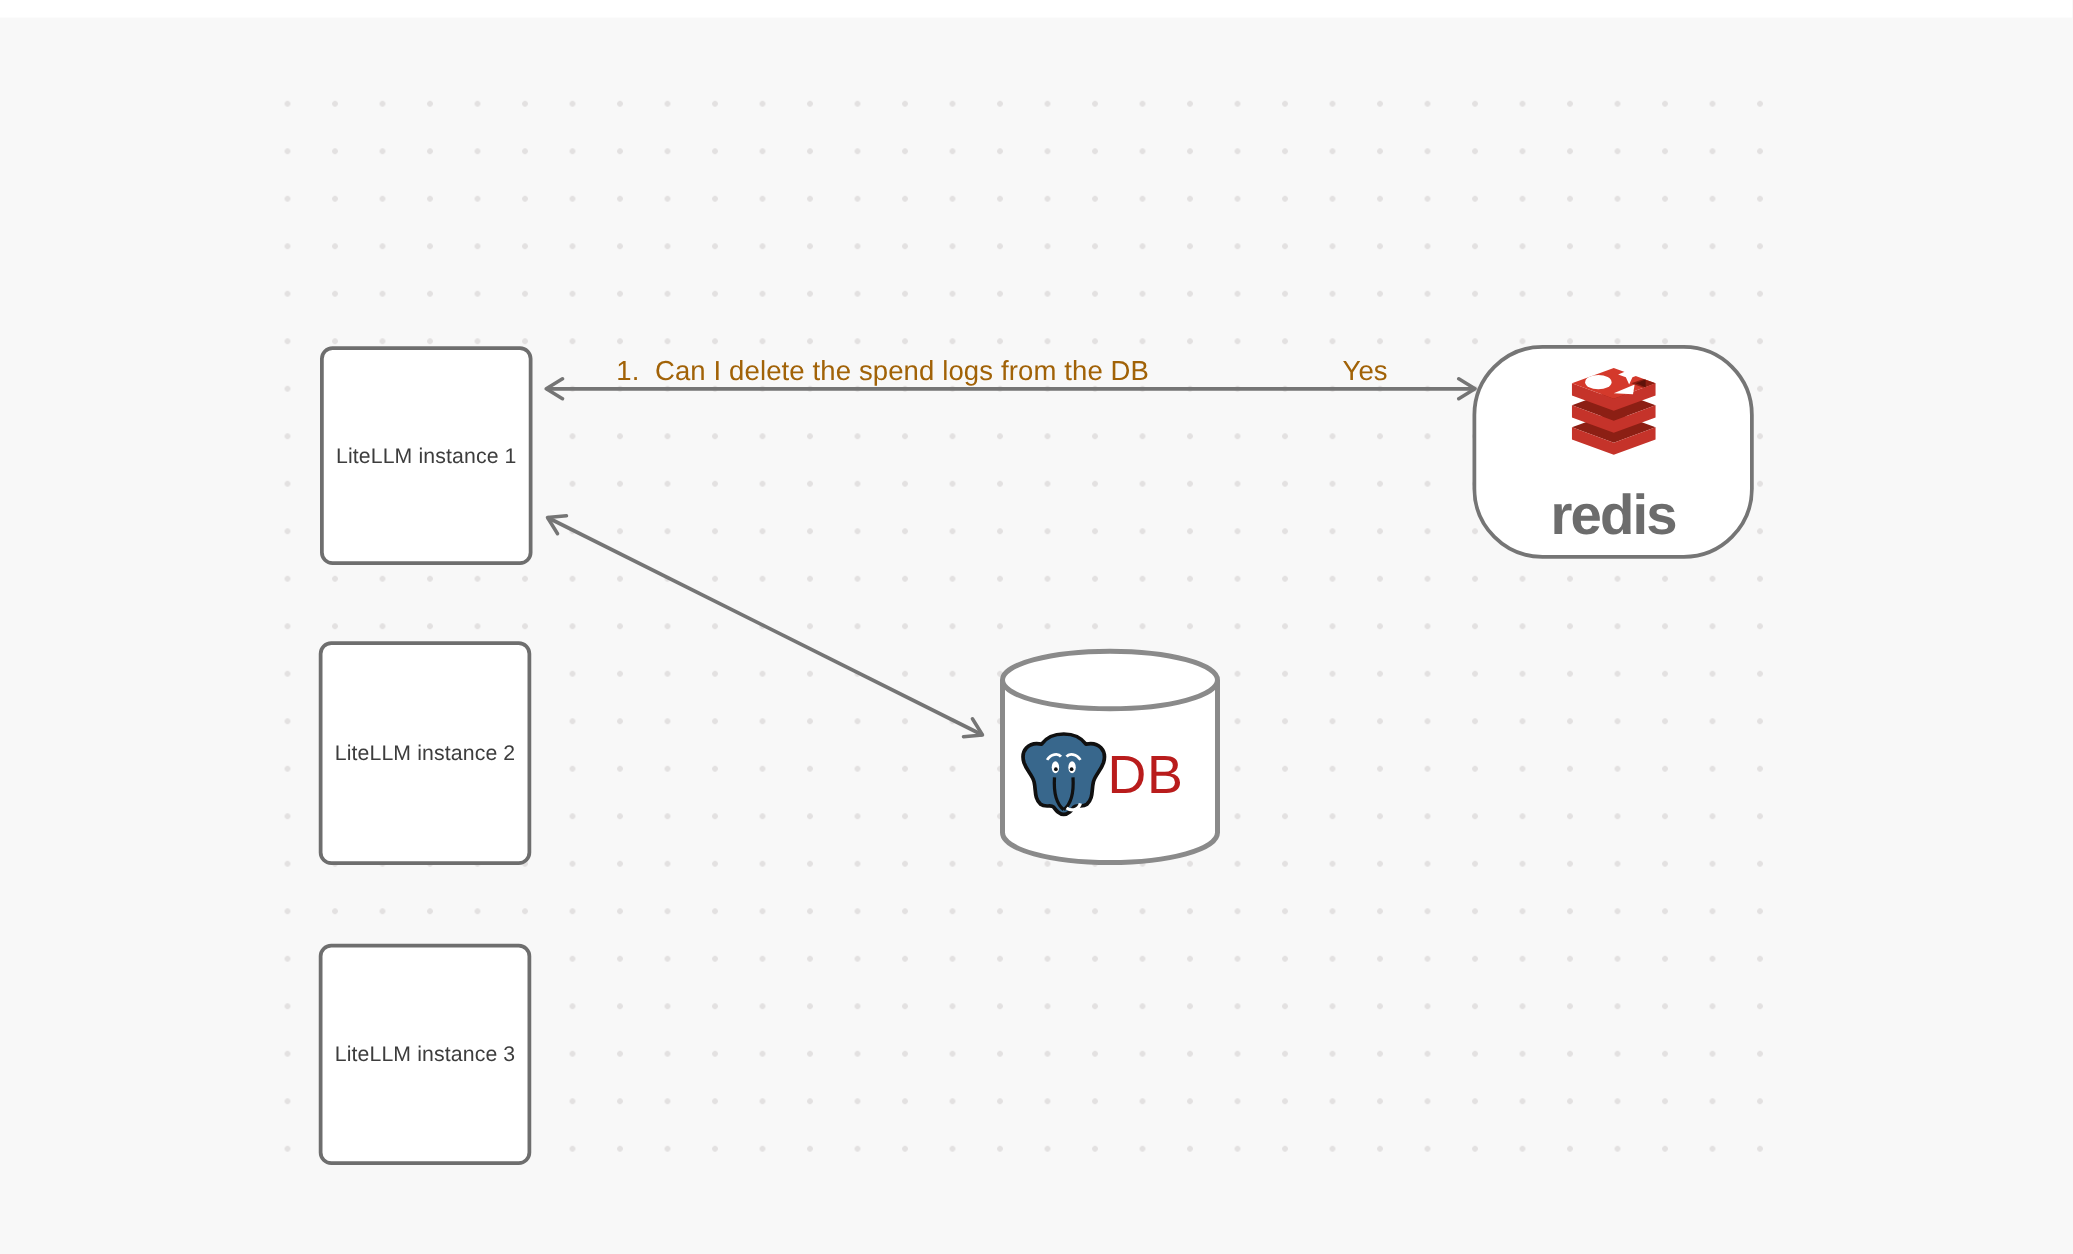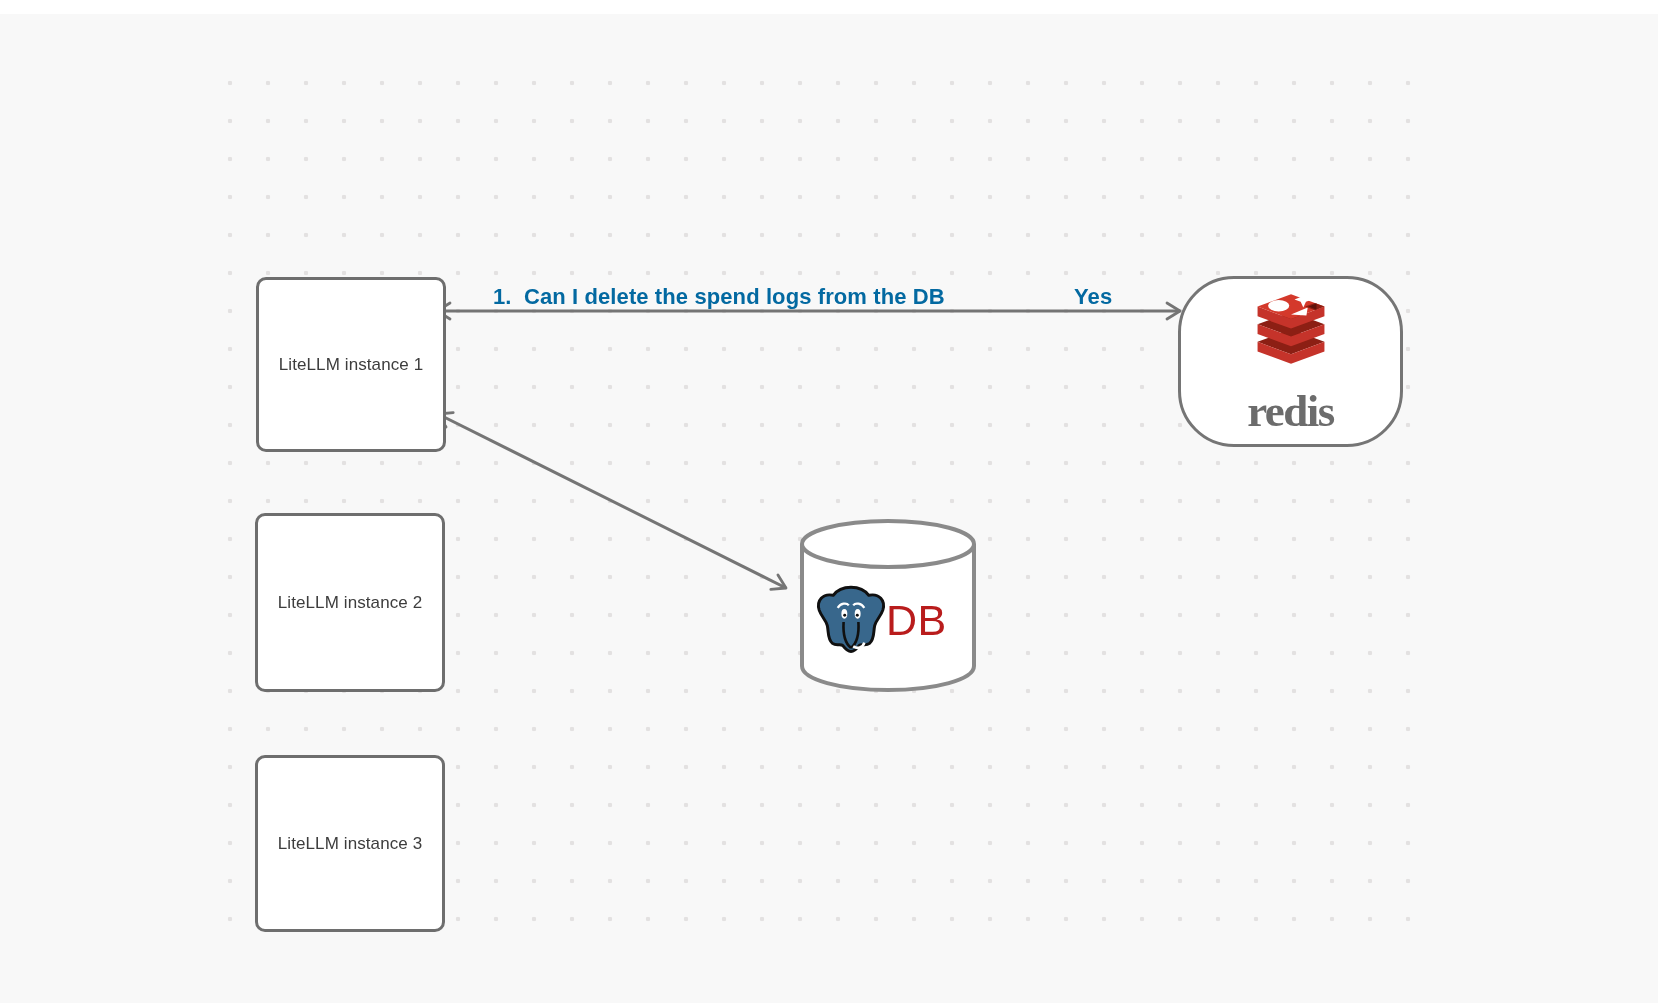--- a/index.html
+++ b/index.html
@@ -10,50 +10,50 @@
   }
   .top-strip { position:absolute; left:0; top:0; width:1658px; height:14px; background:#ffffff; }
   .dot-grid {
     position:absolute; left:211px; top:64px; width:1218px; height:874px;
     background-image: radial-gradient(circle, #e3e1e1 2px, rgba(0,0,0,0) 2.6px);
     background-size: 38px 38px;
   }
   .arrows { position:absolute; left:0; top:0; pointer-events:none; }
 
   .node-box {
-    position:absolute; box-sizing:border-box; width:190px;
+    position:absolute; box-sizing:border-box; width:170px;
     background:#ffffff; border:3px solid #6e6e6e; border-radius:10px;
     display:flex; align-items:center; justify-content:center;
   }
   .node-box .box-label { font-size:17px; color:#3d3d3d; letter-spacing:0.1px; }
   #box1 { left:256px; top:277px; height:175px; }
   #box2 { left:255px; top:513px; height:179px; }
   #box3 { left:255px; top:755px; height:177px; }
 
   .redis-node {
     position:absolute; left:1178px; top:276px; width:225px; height:171px;
     box-sizing:border-box; background:#ffffff; border:3px solid #757575;
     border-radius:56px; display:flex; flex-direction:column;
     align-items:center; justify-content:center;
   }
   .redis-word {
     font-size:45px; font-weight:bold; color:#6c6c6c;
-    letter-spacing:-1.5px; line-height:1; margin-top:19px;font-family:Liberation Serif, serif;
+    letter-spacing:-1.5px; line-height:1; margin-top:19px;
   }
 
   .db-group { position:absolute; left:798px; top:517px; width:180px; height:176px; }
   .db-cyl { position:absolute; left:0; top:0; }
   .pg-elephant { position:absolute; left:16px; top:62px; }
   .db-label {
     position:absolute; left:88px; top:82px; font-size:43px;
     color:#b91c1c; line-height:1; letter-spacing:0.5px;
   }
 
   .edge-label {
-    position:absolute; font-weight:bold; font-size:22px; color:#0369a1;
+    position:absolute; font-weight:normal; font-size:22px; color:#a16207;
     white-space:pre; letter-spacing:0.1px;
   }
   #edge1-label { left:493px; top:284px; }
   #edge1-response { left:1074px; top:284px; }
   #edge2-label { left:585px; top:456px; }
 </style>
 </head>
 <body>
 
 <div class="canvas">

